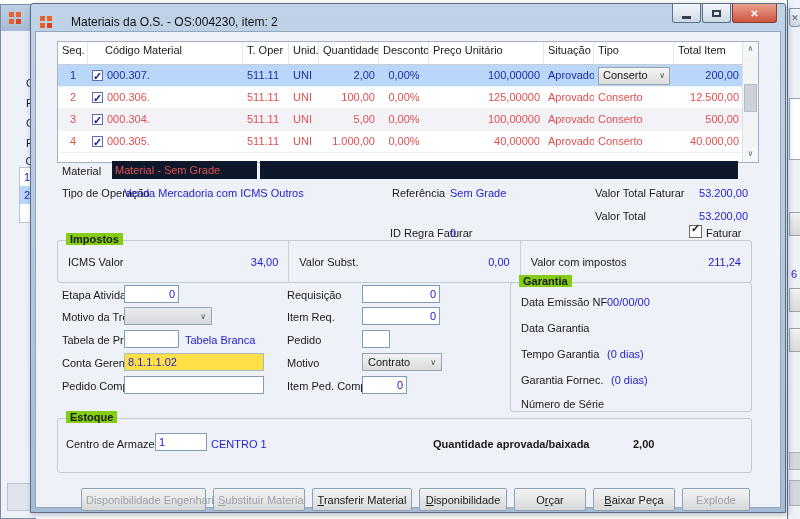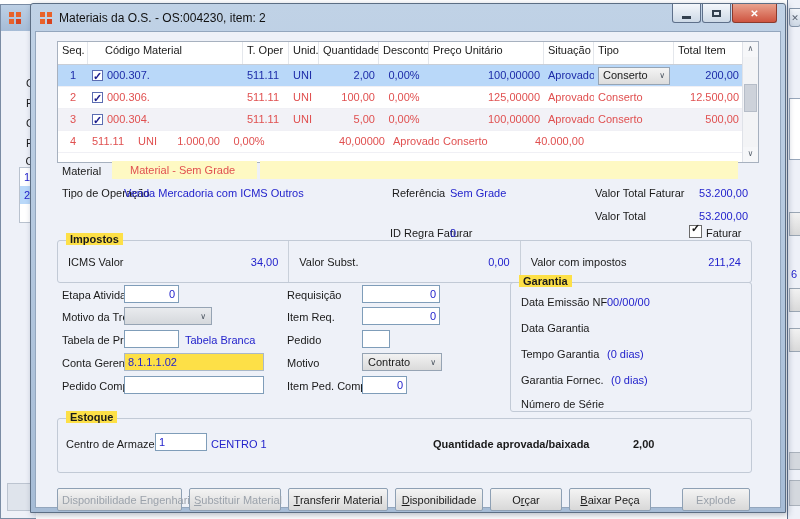--- a/index.html
+++ b/index.html
@@ -21,21 +21,21 @@
     border:1px solid #8494a8;border-radius:0 0 3px 3px;color:#5a6472;font-size:9px;text-align:center;line-height:18px;}
   .bgr-box{position:absolute;left:1px;top:98px;width:12px;height:62px;background:#fff;border:1px solid #97a6ba;border-right:none;}
   .bgr-btn{position:absolute;left:1px;width:12px;height:24px;background:linear-gradient(#f2f2f2,#d9d9d9);border:1px solid #9aa6b4;border-right:none;}
   .bgr-val{position:absolute;left:3px;top:268px;color:#2323cc;}
   .bgr-block{position:absolute;left:1px;width:12px;background:#d4d8de;border:1px solid #aab2bc;border-right:none;}
 
   
   .dialog{position:absolute;left:30px;top:3px;width:756px;height:510px;
     background:linear-gradient(#c0d2e6,#a6bcd6);border:1px solid #5c6e84;
     border-radius:3px 3px 0 0;box-shadow:2px 2px 6px rgba(40,60,90,.35);}
-  .titlebar{height:27px;display:flex;align-items:center;padding-left:8px;gap:6px;}
+  .titlebar{height:36px;display:flex;align-items:center;padding-left:8px;gap:18px;}
   .title-text{font-size:12px;color:#111;}
   .winctl{position:absolute;top:0;right:8px;display:flex;gap:1px;}
   .wbtn-ctl{height:19px;border:1px solid #5e708a;border-top:none;border-radius:0 0 3px 3px;
     background:linear-gradient(#f4f7fb,#cdd9e6);display:flex;align-items:center;justify-content:center;
     color:#33404e;font-size:10px;}
   .wbtn-ctl.min{width:29px;}
   .wbtn-ctl.max{width:29px;}
   .wbtn-ctl.close{width:45px;background:linear-gradient(#e9a28d,#ce5440);border-color:#8c3a2c;color:#fff;font-weight:bold;}
   .min-glyph{display:block;width:9px;height:3px;background:#33404e;margin-top:8px;}
   .max-glyph{display:block;width:9px;height:7px;border:2px solid #33404e;}
@@ -58,28 +58,28 @@
     display:flex;align-items:center;justify-content:space-between;padding:0 4px;color:#1a1a1a;}
   .chev{font-size:8px;color:#49535f;}
   .vsb{position:absolute;right:0;top:0;width:16px;height:120px;background:#f3f4f6;border-left:1px solid #dfe2e8;}
   .sb-btn{position:absolute;left:0;width:15px;height:15px;text-align:center;line-height:14px;font-size:8px;color:#5a6470;background:#f6f7f9;}
   .sb-thumb{position:absolute;left:1px;top:42px;width:13px;height:28px;background:#cdd2da;border:1px solid #b6bdc8;}
 
   
   .lbl{position:absolute;white-space:nowrap;color:#1a1a1a;}
   .val-blue{color:#2323cc;white-space:nowrap;}
   .val-red{color:#e05050;white-space:nowrap;}
-  .strip{position:absolute;height:18px;background:#fef9c3;line-height:18px;padding-left:18px;}
+  .strip{position:absolute;height:18px;background:#0f172a;line-height:18px;padding-left:3px;}
 
   .checkbox{width:13px;height:13px;background:#fff;border:1px solid #6a6a6a;position:absolute;}
   .checkbox::after{content:"✓";position:absolute;left:1px;top:-4px;font-size:11px;font-weight:bold;color:#1a1a1a;}
 
   
   .groupbox{position:absolute;border:1px solid #c2cad6;border-radius:3px;}
-  .legend{position:absolute;top:-8px;left:8px;background:#fde047;padding:0 4px;font-weight:bold;}
+  .legend{position:absolute;top:-8px;left:8px;background:#84cc16;padding:0 4px;font-weight:bold;}
   .imp-cells{display:flex;height:100%;}
   .imp-cell{flex:1;display:flex;align-items:center;justify-content:space-between;padding:0 10px;border-right:1px solid #c9d0da;}
   .imp-cell:last-child{border-right:none;}
 
   
   .tb{position:absolute;height:18px;border:1px solid #7f9db9;background:#fff;font-family:inherit;font-size:11px;padding:0 3px;color:#2323cc;}
   .tb.t-r{text-align:right;}
   .tb.ro{background:#fde047;border-color:#aab8c8;}
   .combo-f{position:absolute;height:18px;background:linear-gradient(#f2f2f2,#dadada);border:1px solid #96a4b4;
     display:flex;align-items:center;justify-content:space-between;padding:0 5px;color:#1a1a1a;}
@@ -209,20 +209,24 @@
             <div class="gcell t-l" style="width: 30px;">UNI</div>
             <div class="gcell t-r" style="width: 60px;">5,00</div>
             <div class="gcell t-c" style="width: 50px;">0,00%</div>
             <div class="gcell t-r" style="width: 115px;">100,00000</div>
             <div class="gcell t-l" style="width: 50px;">Aprovado</div>
             <div class="gcell t-l" style="width: 80px;">Conserto</div>
             <div class="gcell t-r" style="width: 69px;">500,00</div>
           </div>
           <div class="grow">
             <div class="gcell t-c" style="width: 30px;">4</div>
+            <div class="gcell t-l" style="width: 155px;">
+              <span class="chk"></span>
+              <span>000.305.</span>
+            </div>
             <div class="gcell t-l" style="width: 46px;">511.11</div>
             <div class="gcell t-l" style="width: 30px;">UNI</div>
             <div class="gcell t-r" style="width: 60px;">1.000,00</div>
             <div class="gcell t-c" style="width: 50px;">0,00%</div>
             <div class="gcell t-r" style="width: 115px;">40,00000</div>
             <div class="gcell t-l" style="width: 50px;">Aprovado</div>
             <div class="gcell t-l" style="width: 80px;">Conserto</div>
             <div class="gcell t-r" style="width: 69px;">40.000,00</div>
           </div>
         </div>
@@ -322,17 +326,17 @@
       <span class="lbl" style="left:575px;top:19px;font-weight:bold">2,00</span>
     </div>
 
     <div class="footer" id="footer-buttons">
         <button class="wbtn dis" disabled="" style="width: 125px;"><span>Disponibilidade Engenharia</span><span class="mn"></span><span></span></button>
         <button class="wbtn dis" disabled="" style="width: 92px;"><span></span><span class="mn">S</span><span>ubstituir Material</span></button>
         <button class="wbtn" style="width: 100px;"><span></span><span class="mn">T</span><span>ransferir Material</span></button>
         <button class="wbtn" style="width: 88px;"><span></span><span class="mn">D</span><span>isponibilidade</span></button>
         <button class="wbtn" style="width: 72px;"><span>O</span><span class="mn">r</span><span>çar</span></button>
         <button class="wbtn" style="width: 82px;"><span></span><span class="mn">B</span><span>aixar Peça</span></button>
-        <button class="wbtn dis" disabled="" style="width: 68px; margin-left: 24px;"><span>Explode</span><span class="mn"></span><span></span></button>
+        <button class="wbtn dis" disabled="" style="width: 68px;"><span>Explode</span><span class="mn"></span><span></span></button>
       </div>
 
   </div>
 </div>
 
 </body></html>

